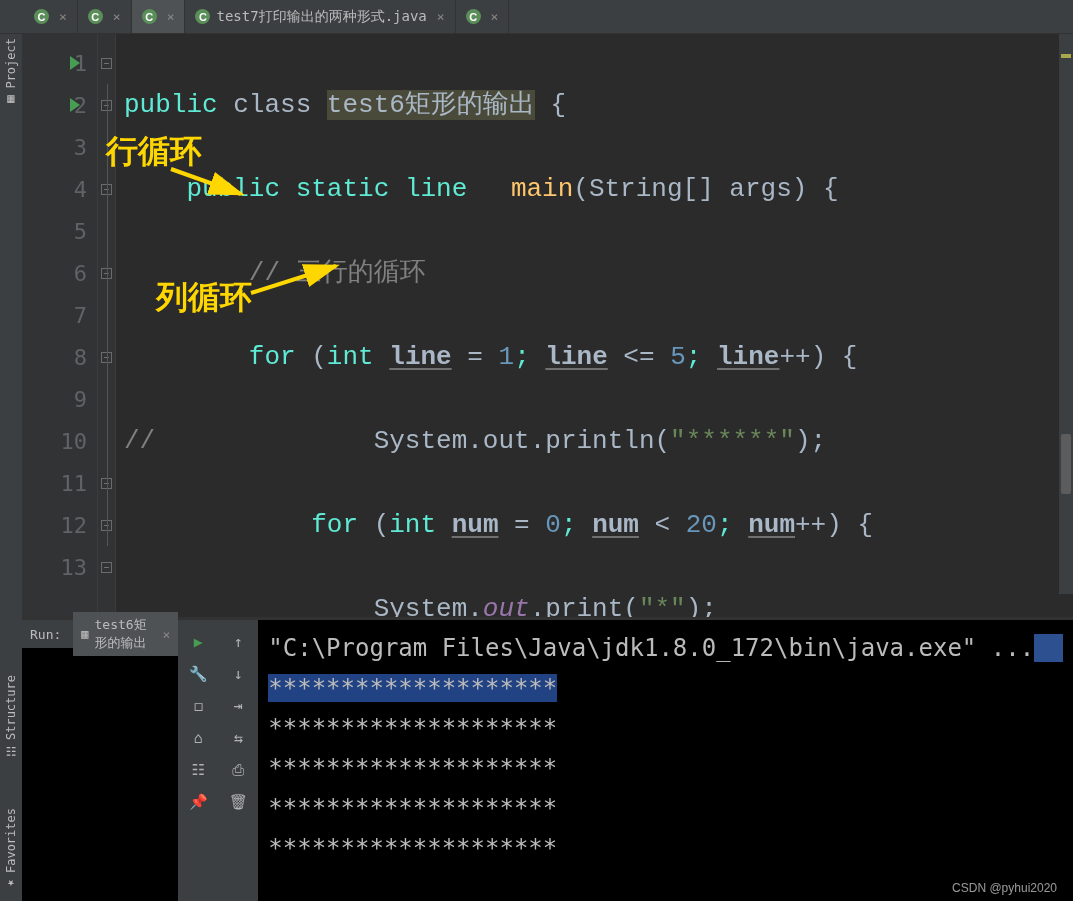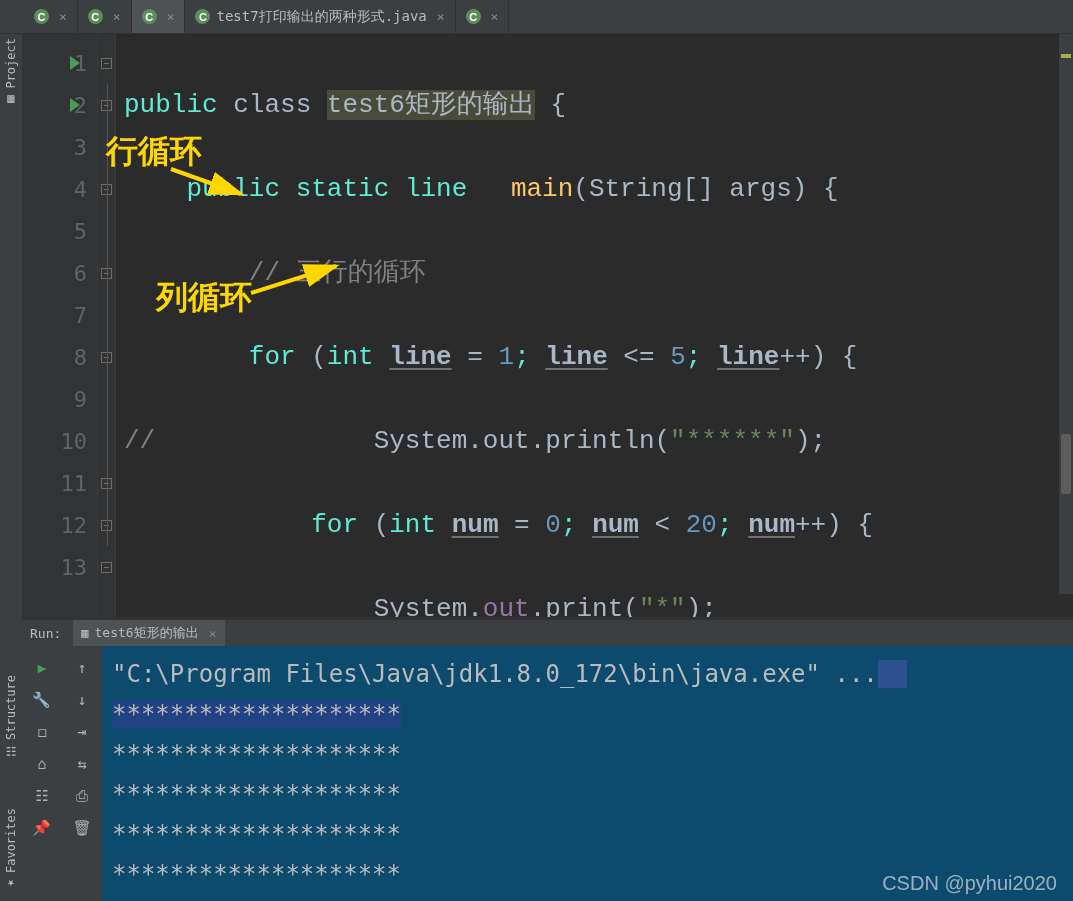--- a/index.html
+++ b/index.html
@@ -98,42 +98,42 @@
   line-height: 42px;
   white-space: pre;
   position: relative;
 }
 .ln { height: 42px; padding-left: 8px; }
 .ln.cur { background: #323232; }
 .kw { color: #5eead4; }
 .str { color: #6a8759; }
 .num { color: #6897bb; }
 .cm { color: #808080; }
-.fld { color: #9876aa; }
+.fld { color: #9876aa; font-style: italic; }
 .und { text-decoration: underline; text-decoration-color: #707070; text-underline-offset: 4px; font-weight: bold; }
 .mth { color: #ffc66d; margin-left: 28px; }
 .hl { background: #4a4a3a; }
 .normal { color: #a9b7c6; }
 .annotation {
   position: absolute;
   color: #ffd700;
   font-size: 32px;
   font-weight: bold;
   font-family: "Microsoft YaHei", sans-serif;
   pointer-events: none;
 }
 .arrow {
   position: absolute;
   pointer-events: none;
 }
 .run-panel {
   position: absolute; left: 22px; right: 0; bottom: 0; height: 284px;
-  background: #0c4a6e;
+  background: #000000;
   border-top: 3px solid #323232;
-  display: flex; flex-direction: column;
+  display: flex; flex-direction: row;
 }
 .run-header {
   height: 28px; background: #3c3f41;
   display: flex; align-items: center;
   padding-left: 8px; gap: 12px;
   font-size: 13px; color: #bbb;
 }
 .run-tab { display: flex; align-items: center; gap: 6px; padding: 4px 8px; background: #4e5254; }
 .run-tab .ic { font-size: 12px; }
 .run-tab-close { color: #8a8a8a; margin-left: 4px; }
@@ -154,21 +154,21 @@
   font-family: Consolas, monospace;
   font-size: 24px;
   line-height: 40px;
   color: #bbbbbb;
 }
 .out-line { white-space: pre; }
 .out-sel { background: #214283; }
 .out-hl { background: #2d5091; color: #fff; }
 .watermark {
   position: absolute; bottom: 6px; right: 16px;
-  font-family: Arial, sans-serif; font-size: 20px;
+  font-family: Arial, sans-serif; font-size: 12px;
   color: rgba(230,230,230,0.65);
   font-weight: 500;
 }
 .scrollbar-right {
   position: absolute; right: 0; top: 34px; width: 14px; height: 560px;
   background: #3c3f41;
 }
 .scroll-thumb {
   position: absolute; right: 2px; top: 400px; width: 10px; height: 60px;
   background: #5c5c5c; border-radius: 2px;

